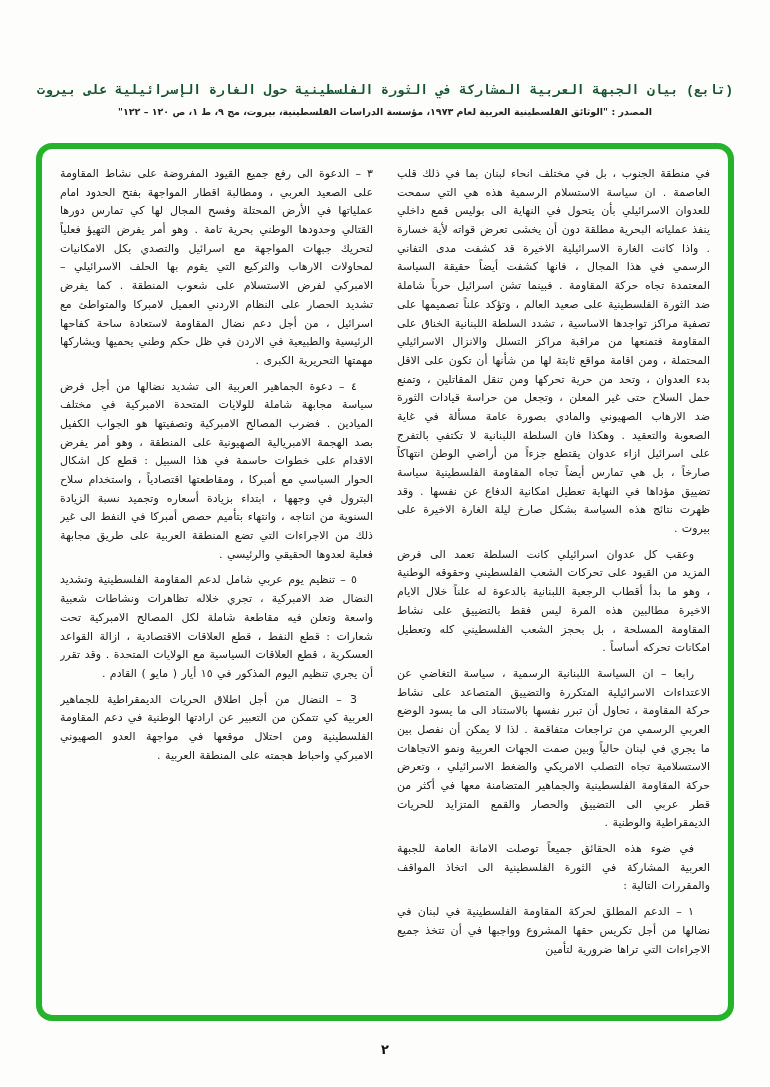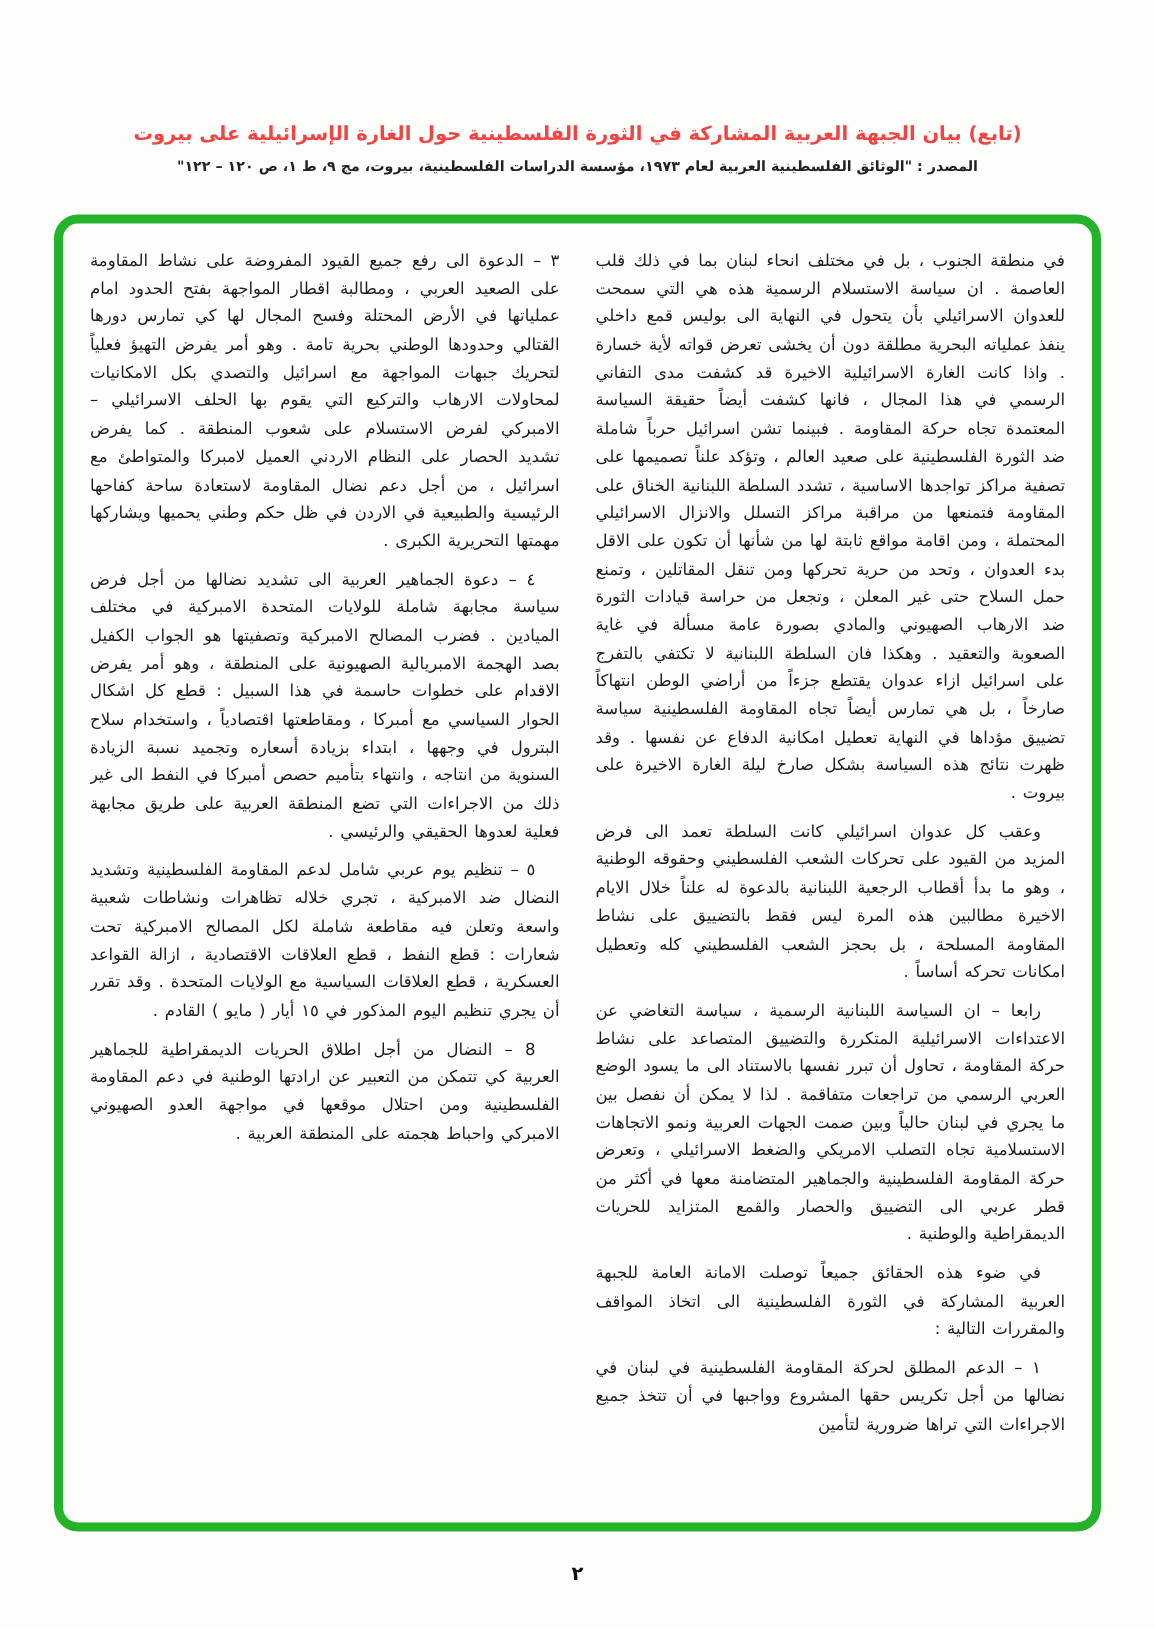--- a/index.html
+++ b/index.html
@@ -17,21 +17,22 @@
   }
   .doc-title {
     position: absolute;
     top: 82px;
     left: 30px;
     right: 30px;
     text-align: center;
     font-weight: bold;
     font-size: 13px;
     letter-spacing: 0.2px;
-    color: #ef4444;
+    color: #14532d;
+    font-family: Liberation Mono, monospace;
   }
   .doc-source {
     position: absolute;
     top: 106px;
     left: 52px;
     right: 52px;
     text-align: center;
     font-weight: bold;
     font-size: 9.5px;
     color: #222;
@@ -93,20 +94,20 @@
           <p>في منطقة الجنوب ، بل في مختلف انحاء لبنان بما في ذلك قلب العاصمة . ان سياسة الاستسلام الرسمية هذه هي التي سمحت للعدوان الاسرائيلي بأن يتحول في النهاية الى بوليس قمع داخلي ينفذ عملياته البحرية مطلقة دون أن يخشى تعرض قواته لأية خسارة . واذا كانت الغارة الاسرائيلية الاخيرة قد كشفت مدى التفاني الرسمي في هذا المجال ، فانها كشفت أيضاً حقيقة السياسة المعتمدة تجاه حركة المقاومة . فبينما تشن اسرائيل حرباً شاملة ضد الثورة الفلسطينية على صعيد العالم ، وتؤكد علناً تصميمها على تصفية مراكز تواجدها الاساسية ، تشدد السلطة اللبنانية الخناق على المقاومة فتمنعها من مراقبة مراكز التسلل والانزال الاسرائيلي المحتملة ، ومن اقامة مواقع ثابتة لها من شأنها أن تكون على الاقل بدء العدوان ، وتحد من حرية تحركها ومن تنقل المقاتلين ، وتمنع حمل السلاح حتى غير المعلن ، وتجعل من حراسة قيادات الثورة ضد الارهاب الصهيوني والمادي بصورة عامة مسألة في غاية الصعوبة والتعقيد . وهكذا فان السلطة اللبنانية لا تكتفي بالتفرج على اسرائيل ازاء عدوان يقتطع جزءاً من أراضي الوطن انتهاكاً صارخاً ، بل هي تمارس أيضاً تجاه المقاومة الفلسطينية سياسة تضييق مؤداها في النهاية تعطيل امكانية الدفاع عن نفسها . وقد ظهرت نتائج هذه السياسة بشكل صارخ ليلة الغارة الاخيرة على بيروت .</p>
           <p>وعقب كل عدوان اسرائيلي كانت السلطة تعمد الى فرض المزيد من القيود على تحركات الشعب الفلسطيني وحقوقه الوطنية ، وهو ما بدأ أقطاب الرجعية اللبنانية بالدعوة له علناً خلال الايام الاخيرة مطالبين هذه المرة ليس فقط بالتضييق على نشاط المقاومة المسلحة ، بل بحجز الشعب الفلسطيني كله وتعطيل امكانات تحركه أساساً .</p>
           <p>رابعا – ان السياسة اللبنانية الرسمية ، سياسة التغاضي عن الاعتداءات الاسرائيلية المتكررة والتضييق المتصاعد على نشاط حركة المقاومة ، تحاول أن تبرر نفسها بالاستناد الى ما يسود الوضع العربي الرسمي من تراجعات متفاقمة . لذا لا يمكن أن نفصل بين ما يجري في لبنان حالياً وبين صمت الجهات العربية ونمو الاتجاهات الاستسلامية تجاه التصلب الامريكي والضغط الاسرائيلي ، وتعرض حركة المقاومة الفلسطينية والجماهير المتضامنة معها في أكثر من قطر عربي الى التضييق والحصار والقمع المتزايد للحريات الديمقراطية والوطنية .</p>
           <p>في ضوء هذه الحقائق جميعاً توصلت الامانة العامة للجبهة العربية المشاركة في الثورة الفلسطينية الى اتخاذ المواقف والمقررات التالية :</p>
           <p>١ – الدعم المطلق لحركة المقاومة الفلسطينية في لبنان في نضالها من أجل تكريس حقها المشروع وواجبها في أن تتخذ جميع الاجراءات التي تراها ضرورية لتأمين</p>
         </div>
       <div class="col">
           <p>٣ – الدعوة الى رفع جميع القيود المفروضة على نشاط المقاومة على الصعيد العربي ، ومطالبة اقطار المواجهة بفتح الحدود امام عملياتها في الأرض المحتلة وفسح المجال لها كي تمارس دورها القتالي وحدودها الوطني بحرية تامة . وهو أمر يفرض التهيؤ فعلياً لتحريك جبهات المواجهة مع اسرائيل والتصدي بكل الامكانيات لمحاولات الارهاب والتركيع التي يقوم بها الحلف الاسرائيلي – الامبركي لفرض الاستسلام على شعوب المنطقة . كما يفرض تشديد الحصار على النظام الاردني العميل لامبركا والمتواطئ مع اسرائيل ، من أجل دعم نضال المقاومة لاستعادة ساحة كفاحها الرئيسية والطبيعية في الاردن في ظل حكم وطني يحميها ويشاركها مهمتها التحريرية الكبرى .</p>
           <p>٤ – دعوة الجماهير العربية الى تشديد نضالها من أجل فرض سياسة مجابهة شاملة للولايات المتحدة الامبركية في مختلف الميادين . فضرب المصالح الامبركية وتصفيتها هو الجواب الكفيل بصد الهجمة الامبريالية الصهيونية على المنطقة ، وهو أمر يفرض الاقدام على خطوات حاسمة في هذا السبيل : قطع كل اشكال الحوار السياسي مع أمبركا ، ومقاطعتها اقتصادياً ، واستخدام سلاح البترول في وجهها ، ابتداء بزيادة أسعاره وتجميد نسبة الزيادة السنوية من انتاجه ، وانتهاء بتأميم حصص أمبركا في النفط الى غير ذلك من الاجراءات التي تضع المنطقة العربية على طريق مجابهة فعلية لعدوها الحقيقي والرئيسي .</p>
           <p>٥ – تنظيم يوم عربي شامل لدعم المقاومة الفلسطينية وتشديد النضال ضد الامبركية ، تجري خلاله تظاهرات ونشاطات شعبية واسعة وتعلن فيه مقاطعة شاملة لكل المصالح الامبركية تحت شعارات : قطع النفط ، قطع العلاقات الاقتصادية ، ازالة القواعد العسكرية ، قطع العلاقات السياسية مع الولايات المتحدة . وقد تقرر أن يجري تنظيم اليوم المذكور في ١٥ أيار ( مايو ) القادم .</p>
-          <p>8 – النضال من أجل اطلاق الحريات الديمقراطية للجماهير العربية كي تتمكن من التعبير عن ارادتها الوطنية في دعم المقاومة الفلسطينية ومن احتلال موقعها في مواجهة العدو الصهيوني الامبركي واحباط هجمته على المنطقة العربية .</p>
+          <p>3 – النضال من أجل اطلاق الحريات الديمقراطية للجماهير العربية كي تتمكن من التعبير عن ارادتها الوطنية في دعم المقاومة الفلسطينية ومن احتلال موقعها في مواجهة العدو الصهيوني الامبركي واحباط هجمته على المنطقة العربية .</p>
         </div>
     </div>
   </div>
 
   <div class="page-number">٢</div>
 
 </div>
 
 </body></html>

